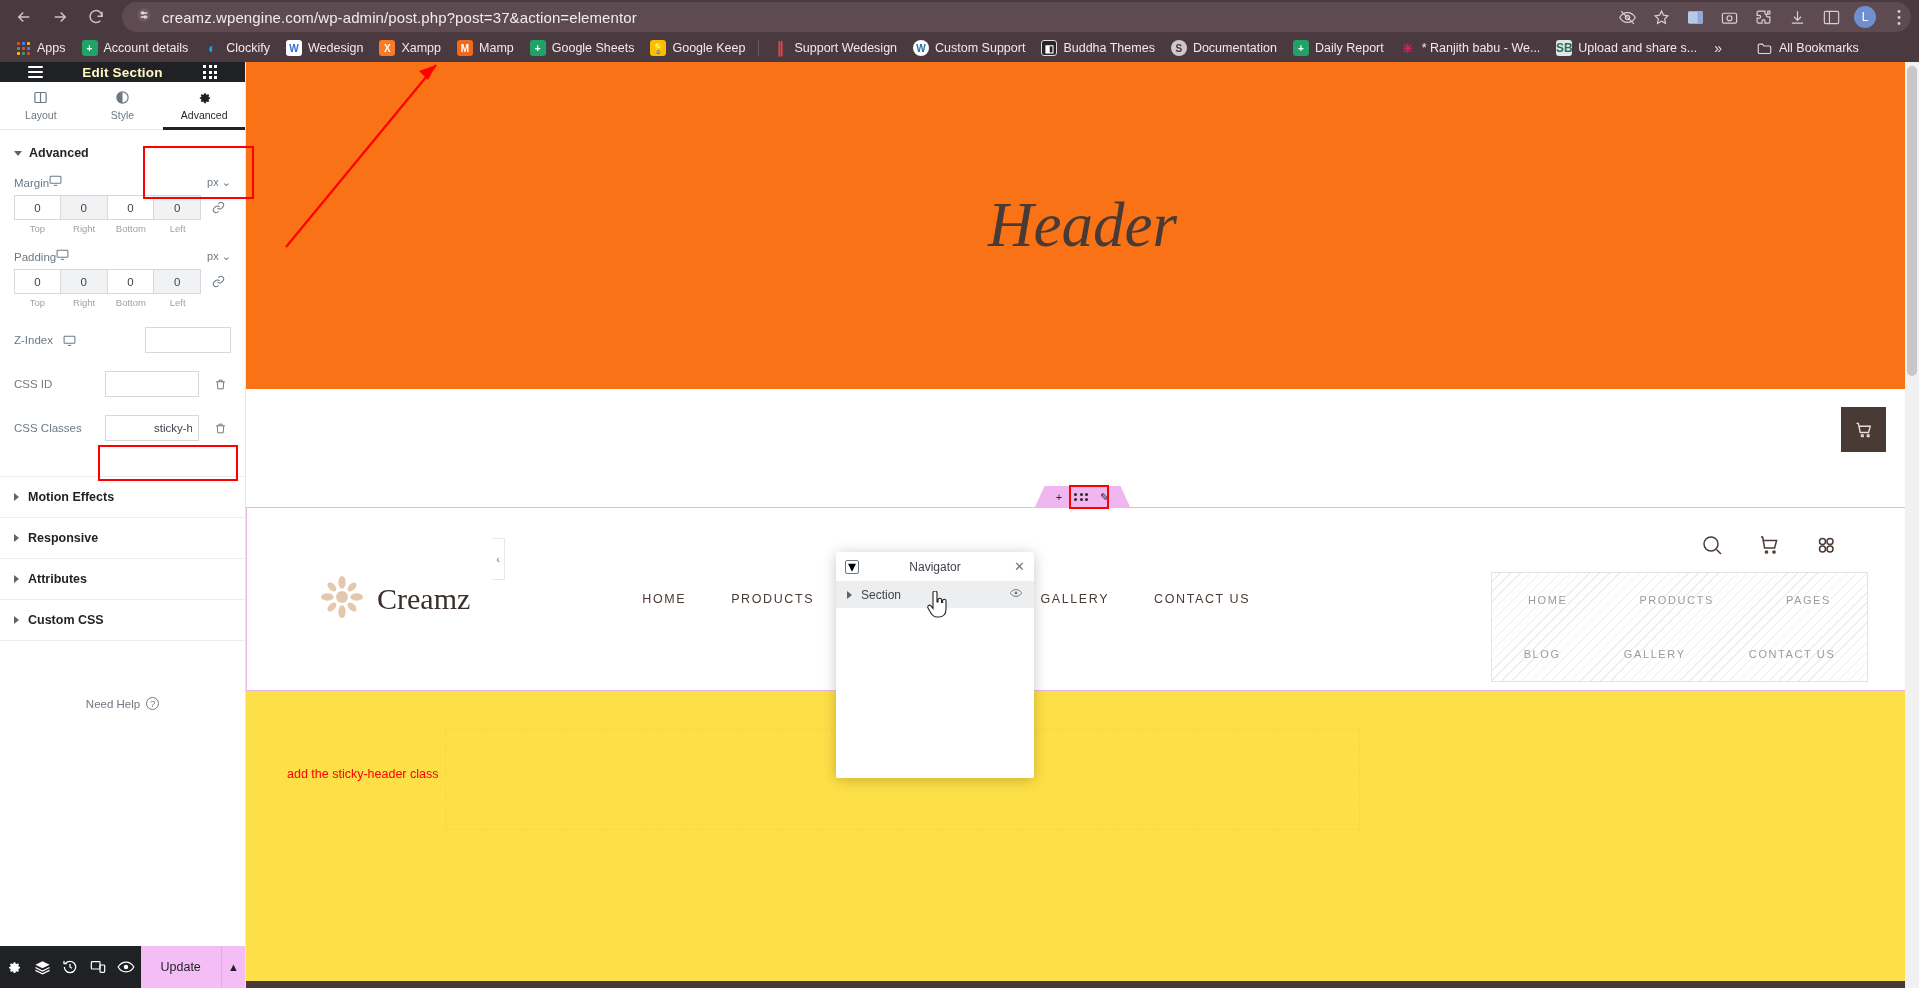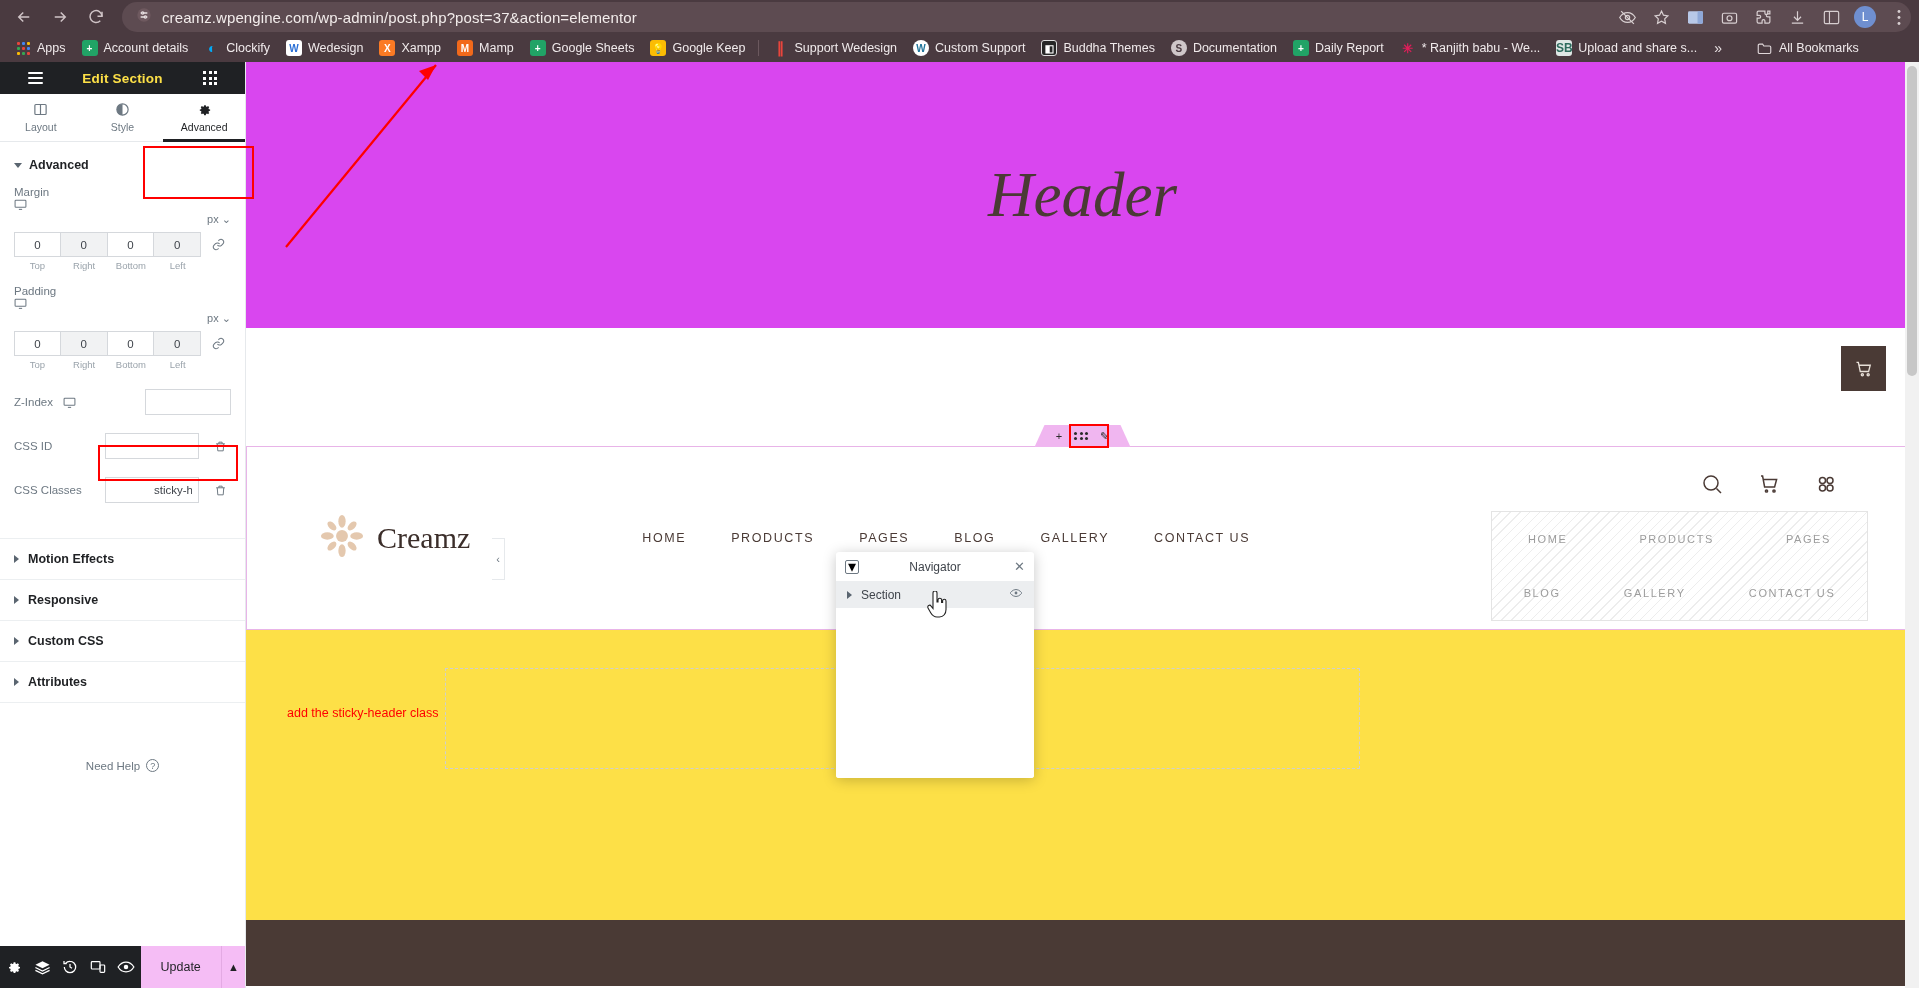--- a/index.html
+++ b/index.html
@@ -32,21 +32,21 @@
   .apps-grid i { width:3px;height:3px;border-radius:1px;display:block; }
   .bm-sep { width:1px;height:16px;background:#6b585e;margin:0 4px;}
   .chev-more { color:#e8e0e2; font-size:14px; padding:0 8px; }
 
   
   .body-area { display:flex; height:926px; }
 
   
   .panel { width:246px; flex:0 0 246px; background:#fff; display:flex; flex-direction:column;
     border-right:1px solid #e6e9ec; position:relative; }
-  .panel-header { height:32px; background:#1f2124; color:#fde047; display:flex; align-items:center;
+  .panel-header { height:20px; background:#1f2124; color:#fef9c3; display:flex; align-items:center;
     justify-content:space-between; padding:0 28px; }
   .panel-header .title { font-size:13.5px; font-weight:bold; letter-spacing:.2px;
     position:absolute; left:0; right:0; text-align:center; pointer-events:none;}
   .hamb { display:flex; flex-direction:column; gap:3px; z-index:2;}
   .hamb i { width:15px;height:2px;background:#fff;display:block;border-radius:1px;}
   .grid9 { display:grid; grid-template-columns:repeat(3,3px); grid-template-rows:repeat(3,3px);
     gap:2.5px; z-index:2;}
   .grid9 i { width:3px;height:3px;background:#fff;display:block;}
 
   .tabs { display:flex; height:48px; border-bottom:1px solid #e6e9ec; background:#fff; }
@@ -61,21 +61,21 @@
 
   .panel-body { flex:1; overflow:hidden; }
   .sec-title { display:flex; align-items:center; gap:7px; padding:16px 14px 10px 14px;
     font-size:12.5px; font-weight:bold; color:#1f2124; }
   .caret { width:0;height:0;border-left:4px solid transparent;border-right:4px solid transparent;
     border-top:5px solid #5a6570; }
   .caret.right { border:0;border-top:4px solid transparent;border-bottom:4px solid transparent;
     border-left:5px solid #5a6570;}
 
   .ctl { padding:4px 14px 10px 14px; }
-  .ctl-head { display:flex; align-items:flex-start; font-size:11.5px; color:#6d7882; margin-bottom:6px;flex-direction:column;}
+  .ctl-head { display:flex; align-items:flex-end; font-size:11.5px; color:#6d7882; margin-bottom:6px;}
   .ctl-head .unit { margin-left:auto; font-size:11px; color:#6d7882; }
   .dim-row { display:flex; align-items:flex-start; gap:0; }
   .dim { flex:1; }
   .dim input { width:100%; height:25px; border:1px solid #d5d8dc; background:#fff; text-align:center;
     font-size:11.5px; color:#3f444b; font-family:"Liberation Sans",sans-serif; outline:none; }
   .dim:nth-child(2) input,.dim:nth-child(4) input { background:#f1f2f3; }
   .dim + .dim input { border-left:0; }
   .dim .cap { text-align:center; font-size:9.5px; color:#9aa3ab; margin-top:3px; }
   .linkbtn { width:26px;height:25px;display:flex;align-items:center;justify-content:center;
     color:#6d7882; font-size:12px; margin-left:4px;}
@@ -101,21 +101,21 @@
 
   .panel-footer { height:42px; background:#1f2124; display:flex; align-items:center; }
   .pf-ico { width:40px;height:42px;display:flex;align-items:center;justify-content:center;color:#fff;}
   .update-btn { margin-left:auto; height:42px; background:#f5bdf5; display:flex; align-items:center;
     padding:0 20px; font-size:12.5px; color:#1f2124; }
   .update-arrow { height:42px; width:34px; background:#f5bdf5; display:flex; align-items:center;
     justify-content:center; border-left:1px solid #e3aae3; color:#1f2124; font-size:11px;}
 
   
   .preview { flex:1; position:relative; background:#fff; overflow:hidden; }
-  .hero { height:266px; background:#d946ef; display:flex; align-items:center; justify-content:center; }
+  .hero { height:327px; background:#f97316; display:flex; align-items:center; justify-content:center; }
   .hero h1 { font-family:"Liberation Serif", serif; font-style:italic; font-weight:normal;
     font-size:63px; color:#4a3a35; }
   .strip { height:118px; background:#fff; position:relative; }
   .cart-sq { position:absolute; right:33px; top:18px; width:45px; height:45px; background:#4a3a35;
     display:flex; align-items:center; justify-content:center; }
 
   .section-wrap { position:relative; border:1px solid #e8b4e8; border-top:1px solid #e8b4e8; }
   .sec-handle { position:absolute; top:-22px; left:50%; transform:translateX(-50%);
     width:96px; height:22px; background:#f0b6f0; display:flex; align-items:center;
     justify-content:center; gap:12px; color:#2b2b2b; font-size:11px;
@@ -486,25 +486,25 @@
         <div class="acc-item">
           <span class="caret right"></span>
           <span>Motion Effects</span>
         </div>
         <div class="acc-item">
           <span class="caret right"></span>
           <span>Responsive</span>
         </div>
         <div class="acc-item">
           <span class="caret right"></span>
-          <span>Custom CSS</span>
+          <span>Attributes</span>
         </div>
         <div class="acc-item">
           <span class="caret right"></span>
-          <span>Attributes</span>
+          <span>Custom CSS</span>
         </div>
       </div>
 
       <div class="need-help">
         <span>Need Help</span>
         <span class="qmark">?</span>
       </div>
     </div>
 
     <div class="css-hl"></div>

